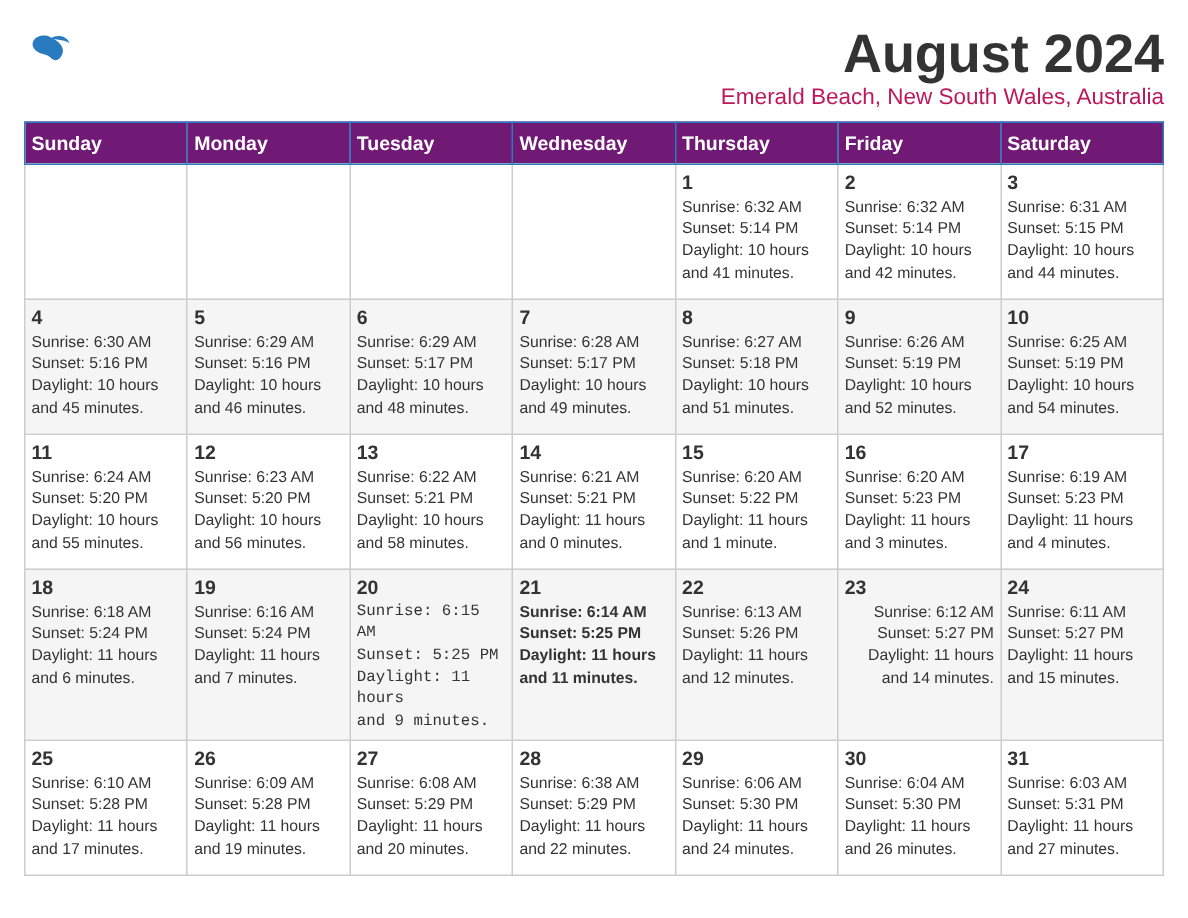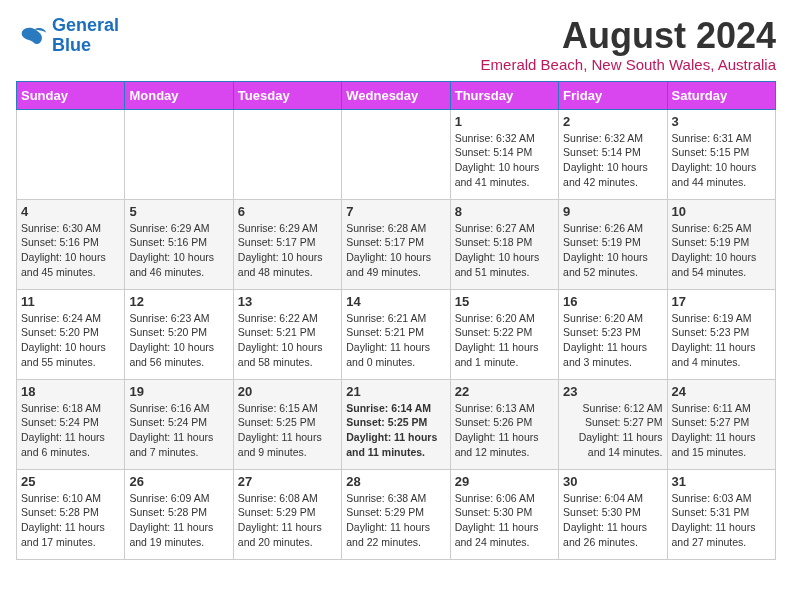--- a/index.html
+++ b/index.html
@@ -46,21 +46,21 @@
     .location {
       font-size: 15px;
       color: #be185d;
     }
     table {
       width: 100%;
       border-collapse: collapse;
       font-size: 11px;
     }
     thead tr th {
-      background-color: #d946ef;
+      background-color: #701a75;
       color: #fff;
       padding: 6px 4px;
       text-align: left;
       font-size: 13px;
       font-weight: bold;
       border: 1px solid #2a7ac0;
     }
     tbody tr td {
       border: 1px solid #ccc;
       vertical-align: top;
@@ -89,26 +89,20 @@
   </style>
 </head>
 <body>
 
 <div class="header">
   <div class="logo">
     <svg class="logo-bird" viewBox="0 0 40 40">
       <path d="M20 10 C10 8, 5 15, 8 20 C12 26, 18 24, 22 28 C26 32, 30 30, 32 25 C34 20, 30 14, 20 10 Z" fill="#2a7ac0"></path>
       <path d="M22 12 C28 8, 36 10, 38 16 C36 14, 30 13, 22 12 Z" fill="#2a7ac0"></path>
     </svg>
-    <div>
-      <div class="logo-text">
-        <span>General</span><br>
-        <span>Blue</span>
-      </div>
-    </div>
   </div>
   <div class="title-block">
     <div class="month-year">August 2024</div>
     <div class="location">Emerald Beach, New South Wales, Australia</div>
   </div>
 </div>
 
 <table>
   <thead>
     <tr>
@@ -261,21 +255,21 @@
         </td>
         <td>
           <div class="day-number">19</div>
           <div class="day-info" style="white-space: pre-line;">Sunrise: 6:16 AM
 Sunset: 5:24 PM
 Daylight: 11 hours
 and 7 minutes.</div>
         </td>
         <td>
           <div class="day-number">20</div>
-          <div class="day-info" style="white-space: pre-line;">Sunrise: 6:15 AM
+          <div class="day-info" style="white-space: pre-line; font-family: Liberation Mono, monospace;">Sunrise: 6:15 AM
 Sunset: 5:25 PM
 Daylight: 11 hours
 and 9 minutes.</div>
         </td>
         <td>
           <div class="day-number">21</div>
           <div class="day-info" style="white-space: pre-line; font-weight: bold;">Sunrise: 6:14 AM
 Sunset: 5:25 PM
 Daylight: 11 hours
 and 11 minutes.</div>

